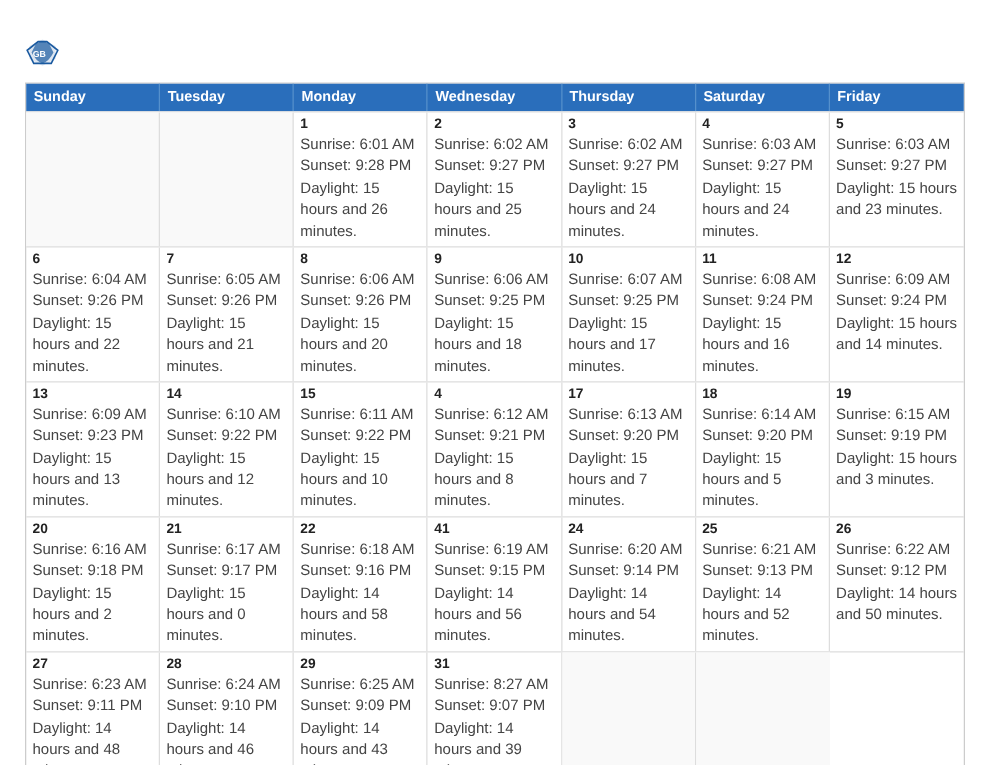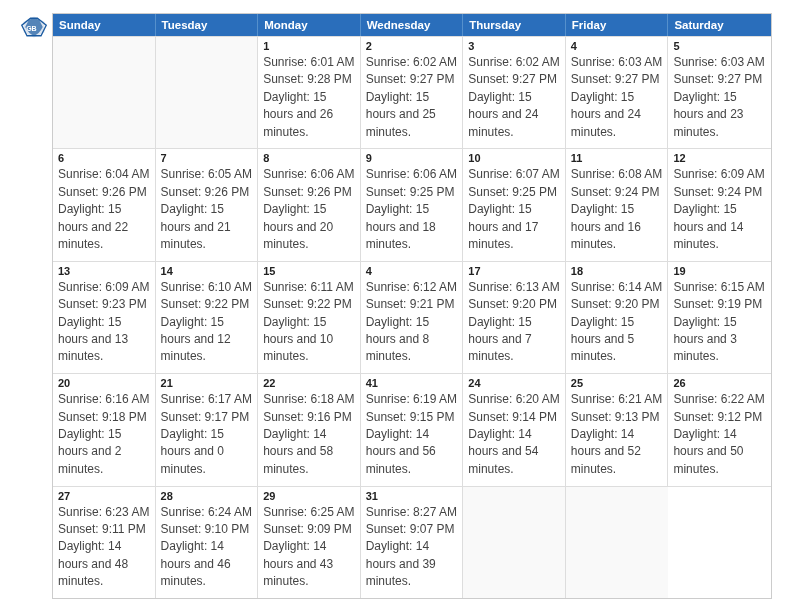--- a/index.html
+++ b/index.html
@@ -6,23 +6,23 @@
     body {
       width: 792px;
       height: 612px;
       font-family: Arial, sans-serif;
       background: #fff;
       overflow: hidden;
     }
     .page {
       width: 792px;
       height: 612px;
-      padding: 13px 20px;
-      display: flex;
-      flex-direction: row;
+      padding: 28px 20px;
+      display: flex;
+      flex-direction: column;
     }
     .header {
       display: flex;
       justify-content: space-between;
       align-items: flex-start;
       margin-bottom: 10px;
     }
     .logo {
       display: flex;
       align-items: center;
@@ -131,22 +131,22 @@
     </div>
   </div>
 
   <div class="calendar">
     <div class="cal-header">
     <div class="cal-header-cell">Sunday</div>
         <div class="cal-header-cell">Tuesday</div>
         <div class="cal-header-cell">Monday</div>
         <div class="cal-header-cell">Wednesday</div>
         <div class="cal-header-cell">Thursday</div>
+        <div class="cal-header-cell">Saturday</div>
         <div class="cal-header-cell">Friday</div>
-        <div class="cal-header-cell">Saturday</div>
       </div>
     <div class="cal-body">
     <div class="cal-row">
           <div class="cal-cell empty"></div>
           <div class="cal-cell empty"></div>
           <div class="cal-cell">
             <span class="cell-date">1</span>
             <div class="cell-info">Sunrise: 6:01 AM
 Sunset: 9:28 PM
 Daylight: 15 hours

